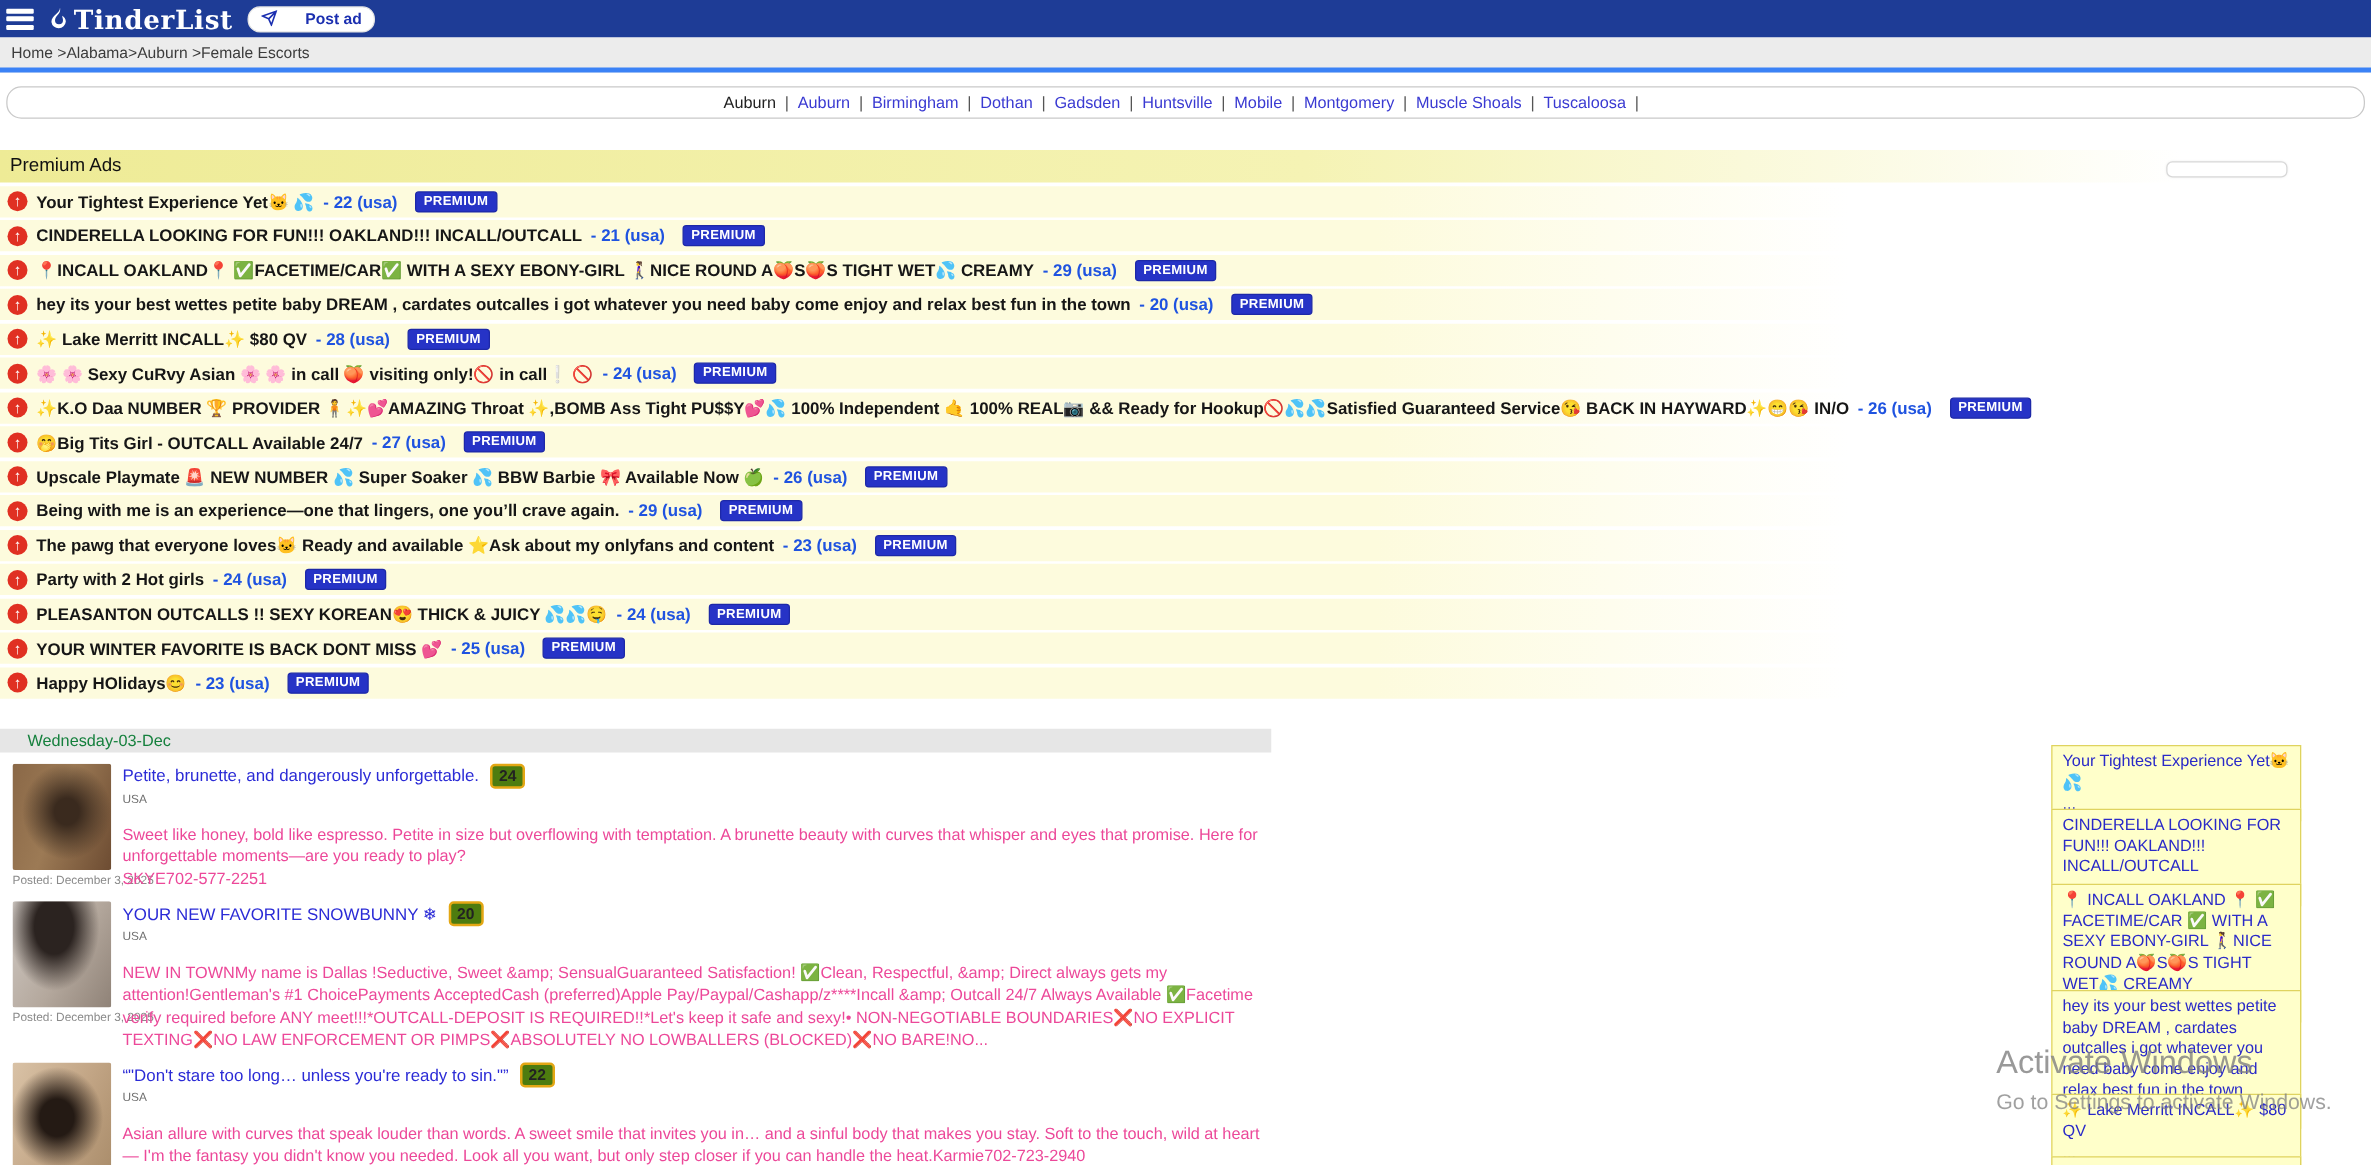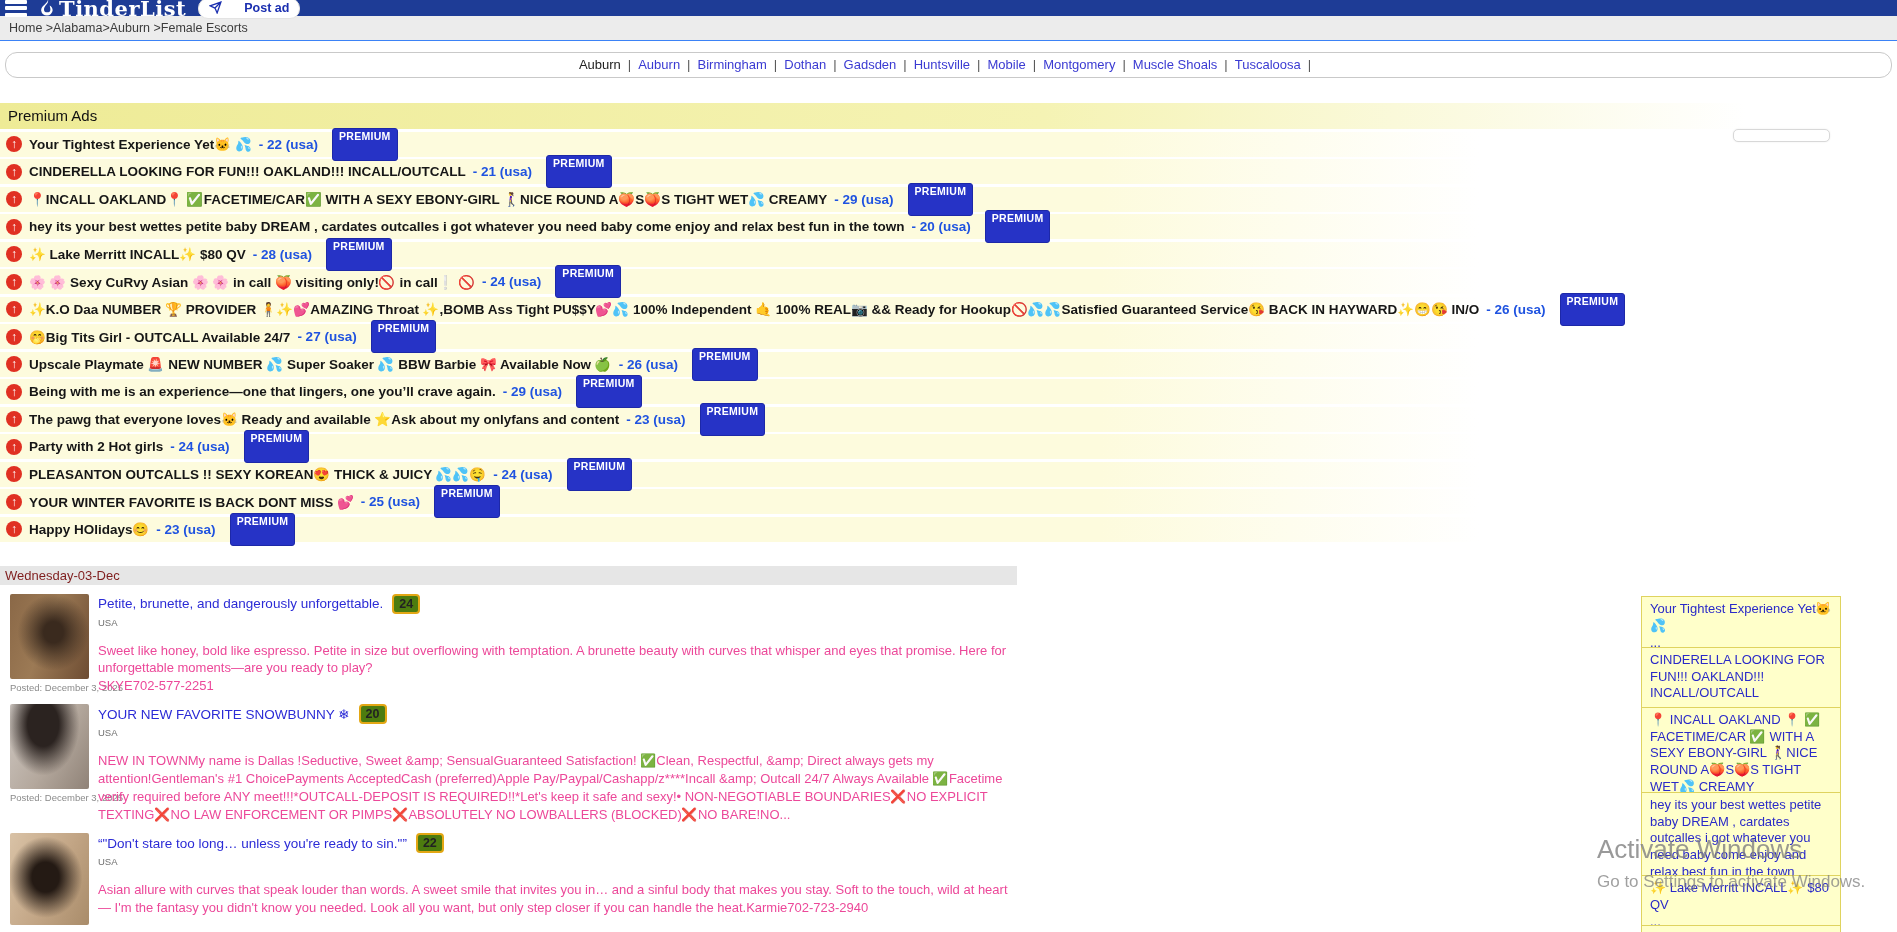--- a/index.html
+++ b/index.html
@@ -1,55 +1,55 @@
 <!DOCTYPE html>
 <html><head>
 <meta charset="utf-8">
 <style>
   html,body{margin:0;padding:0}
   .page{position:relative;width:1897px;height:932px;overflow:hidden;background:#fff;
         font-family:"Liberation Sans",sans-serif;color:#111}
 
   
-  .topbar{height:16px;background:#1e3c96;display:flex;align-items:center;padding-left:5px}
+  .topbar{height:30px;background:#1e3c96;display:flex;align-items:center;padding-left:5px}
   .burger{width:22px;height:17px;display:flex;flex-direction:column;justify-content:space-between;cursor:pointer;margin-right:12px}
   .burger i{display:block;height:4px;background:#fff;border-radius:1px}
   .brand{display:flex;align-items:center;gap:2px;color:#fff;text-decoration:none;
          font-family:"DejaVu Serif",serif;font-size:21px;font-weight:bold;letter-spacing:.5px}
   .postad{margin-left:12px;background:#fff;border:1px solid #e3e3e3;border-radius:10px;
           padding:2px 10px 3px;display:flex;align-items:center;gap:22px;cursor:pointer;
           color:#1b2fb0;font-weight:bold;font-size:12.5px}
 
   
-  .crumbbar{height:24px;background:#ececec;border-bottom:1px solid #3b82f6;
+  .crumbbar{height:24px;background:#ececec;border-bottom:4px solid #3b82f6;
             display:flex;align-items:center;padding-left:9px;font-size:12.5px;color:#3c3c3c}
 
   
   .citybox{margin:11px 5px 0;height:24px;border:1px solid #c9c9c9;border-radius:12px;
            background:#fff;text-align:center;line-height:23px;font-size:13px;white-space:nowrap}
   .city{color:#3a3ad2;text-decoration:none}
   .citycur{color:#222}
   .sep{color:#555;margin:0 7px}
 
   
   .pheader{margin-top:25px;height:26px;line-height:26px;padding-left:8px;
            font-size:15px;font-weight:normal;color:#111;
            background:linear-gradient(to right,#eeeb96,#f5f3b4 55%,#ffffff 92%)}
   .prow{height:25px;margin-top:2.5px;display:flex;align-items:center;padding-left:6px;
         background:linear-gradient(to right,#fdfbdd,#fdfbdd 58%,#ffffff 78%);white-space:nowrap}
   .upicon{width:16px;height:16px;border-radius:50%;background:#e03022;color:#fff;
           font-weight:bold;font-size:12px;line-height:16px;text-align:center;flex:0 0 16px}
   .ptitle{margin-left:7px;font-size:13.5px;font-weight:bold;color:#161616;text-decoration:none}
   .pmeta{margin-left:7px;font-size:13.5px;font-weight:bold;color:#1f53e0}
   .pbadge{margin-left:14px;background:#2633c6;border:1px solid #1d28a8;color:#fff;
-          font-size:10.5px;font-weight:bold;padding:1px 6px 18px;border-radius:3px;letter-spacing:.3px}
+          font-size:10.5px;font-weight:bold;padding:1px 6px 2px;border-radius:3px;letter-spacing:.3px}
 
   
   .datebar{margin-top:24px;width:1017px;height:19px;line-height:19px;background:#e6e6e6;
-           padding-left:5px;font-size:13px;color:#7f1d1d;box-sizing:border-box}
+           padding-left:22px;font-size:13px;color:#15803d;box-sizing:border-box}
   .listings{padding-left:10px}
   .listing{display:flex;gap:9px;margin-top:9px}
   .thumbwrap{width:79px;flex:0 0 79px}
   .thumb{width:79px;height:85px;border-radius:2px;cursor:pointer}
   .listings div.listing:nth-of-type(1) .thumb{background:
       radial-gradient(ellipse at 55% 45%, #3a2a1e 0 16%, rgba(0,0,0,0) 58%),
       linear-gradient(110deg,#8a6847,#9c7a55 45%,#6d4c32)}
   .listings div.listing:nth-of-type(2) .thumb{background:
       radial-gradient(ellipse at 42% 24%, #2b2320 0 24%, rgba(0,0,0,0) 56%),
       linear-gradient(120deg,#cfc8c2,#b4a89d 55%,#8f8277)}

